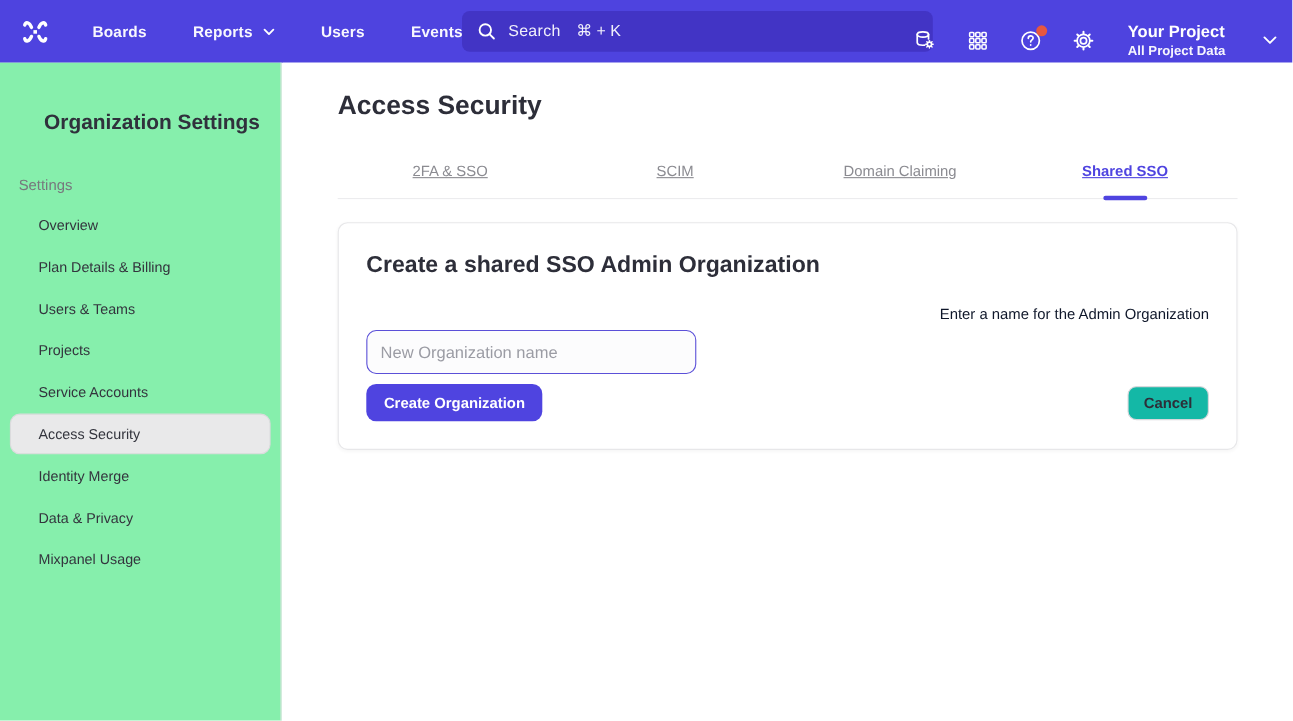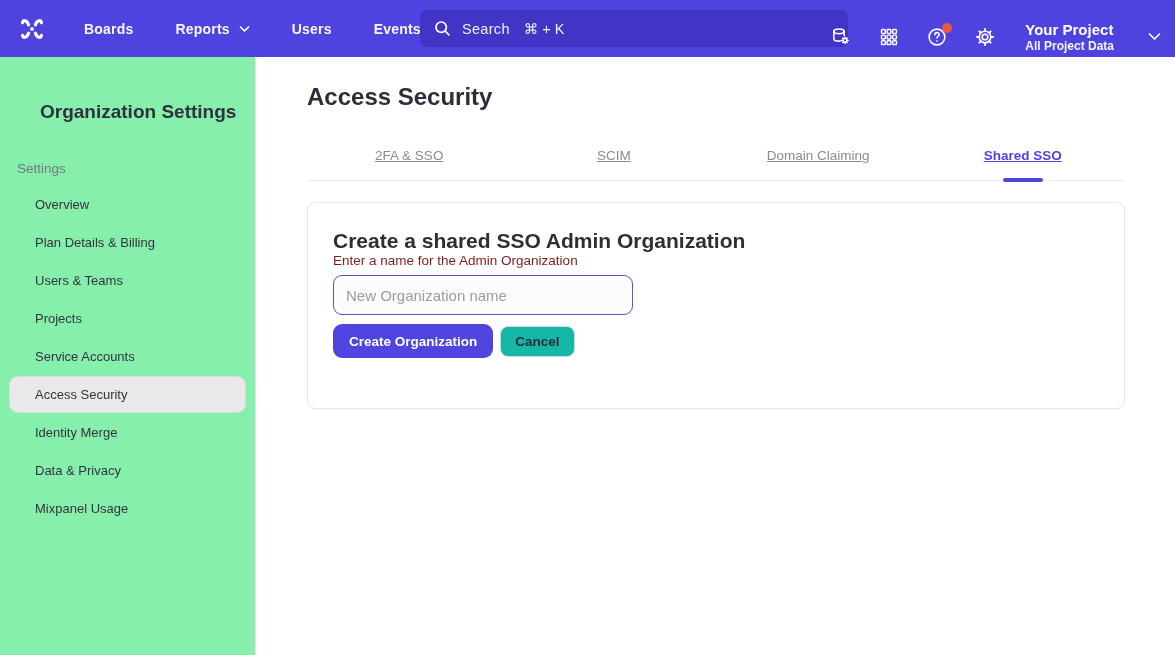--- a/index.html
+++ b/index.html
@@ -47,27 +47,27 @@
   .tab { flex:1; text-align:center; padding-bottom:17px; font-size:13.5px;
          color:#8b8b91; cursor:pointer; position:relative;text-decoration:underline; }
   .tab.active { color:#4f44e0; font-weight:700; }
   .tab.active .tab-underline { position:absolute; left:50%; transform:translateX(-50%);
          bottom:-2px; width:40px; height:4px; border-radius:2px; background:#4f44e0; }
 
   .card { margin-top:21px; border:1px solid #e7e7e9; border-radius:9px;
           background:#fff; box-shadow:0 1px 3px rgba(40,40,60,.04);
           padding:26px 25px 25px 25px; height:207px; }
   .card-title { font-size:21px; font-weight:700; color:#2d2e39; }
-  .field-label { font-size:13.5px; color:#7f1d1d; }
+  .field-label { margin-top:25px; font-size:13.5px; color:#0f172a;text-align:right; }
   .org-input { margin-top:7px; display:block; width:300px; height:40px;
                border:1.5px solid #5b50d8; border-radius:9px; background:#fcfcfd;
                font-family:"Liberation Sans", sans-serif; font-size:15px;
                color:#33343d; padding:0 12px; outline:none; }
   .org-input::placeholder { color:#9b9ca4; }
-  .btn-row { margin-top:9px; display:flex; align-items:center; gap:7px; }
+  .btn-row { margin-top:9px; display:flex; align-items:center; gap:7px;justify-content:space-between; }
   .btn-primary { height:34px; padding:0 16px; background:#4f44e0; color:#fff;
                  border:none; border-radius:9px; font-size:13.5px; font-weight:700;
                  font-family:"Liberation Sans", sans-serif; cursor:pointer; }
   .btn-secondary { height:31px; padding:0 14px; background:#14b8a6; color:#2d2e39;
                  border:1px solid #d8d8dc; border-radius:8px; font-size:13.5px;
                  font-weight:700; font-family:"Liberation Sans", sans-serif; cursor:pointer; }
 
   svg.white-ic { stroke:#fff; fill:none; stroke-width:1.7; stroke-linecap:round;
                  stroke-linejoin:round; }
   .red-dot { position:absolute; top:-2px; right:-3px; width:10px; height:10px;

